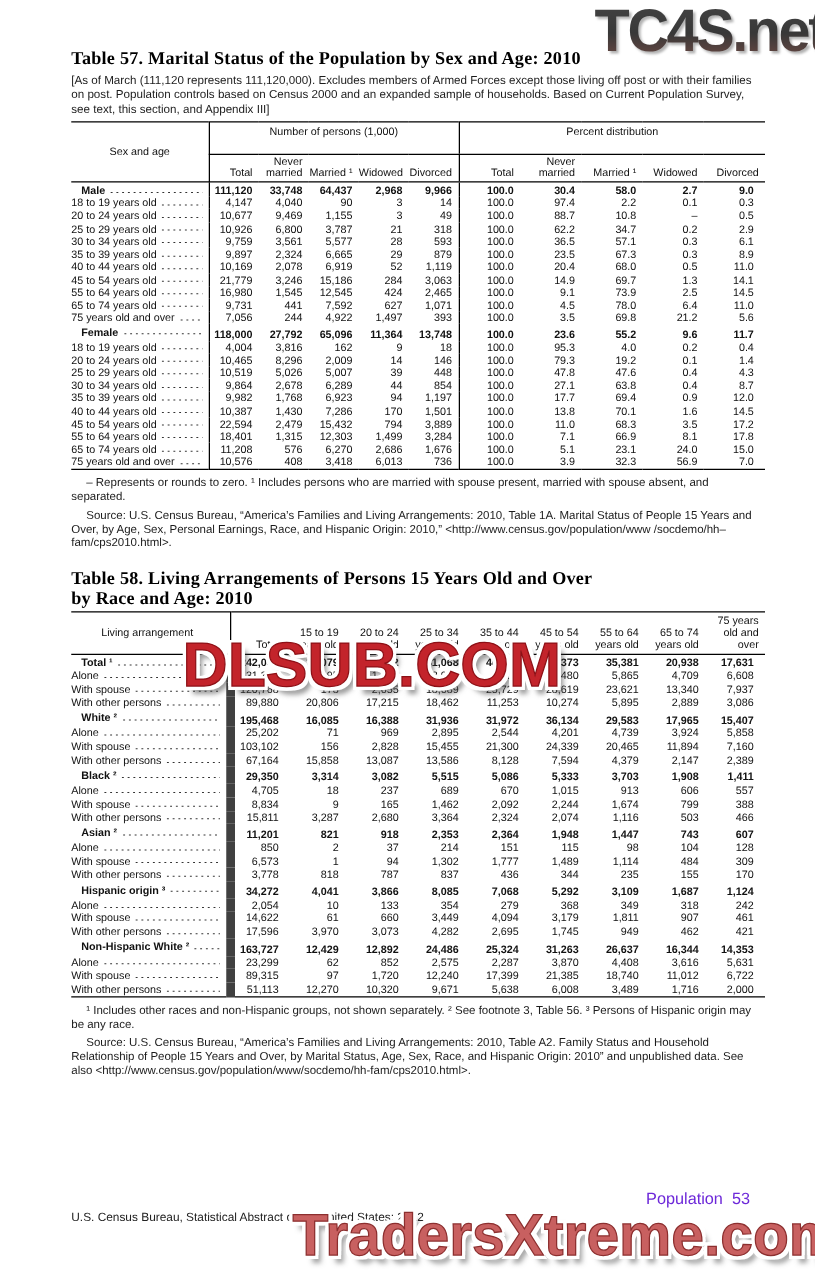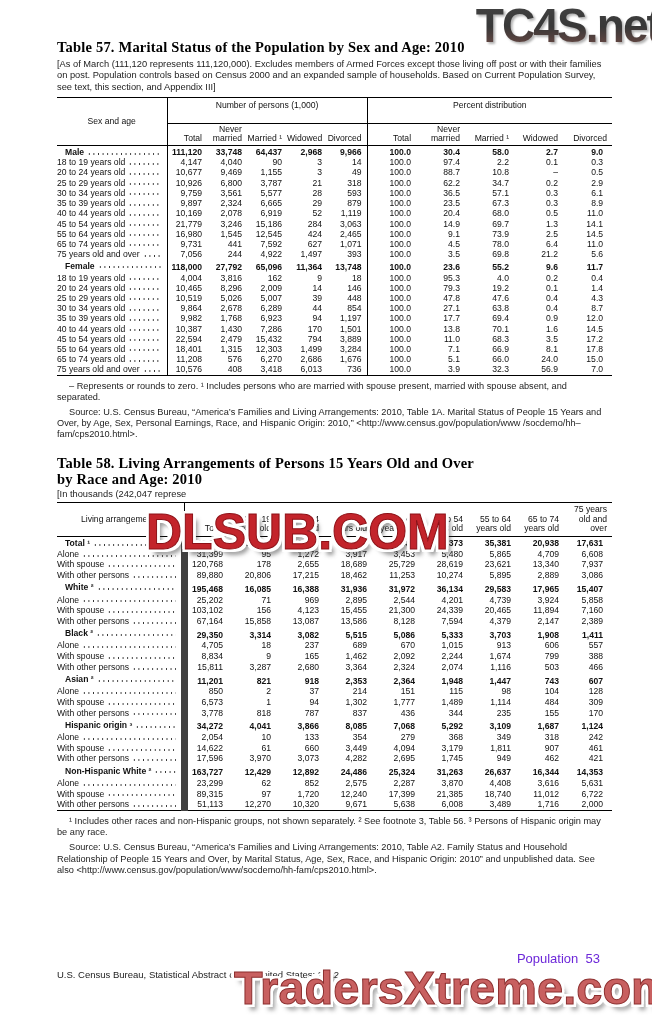--- a/index.html
+++ b/index.html
@@ -511,21 +511,21 @@
                 <span class="lead"></span>
               </div>
             </td>
             <td>11,208</td>
             <td>576</td>
             <td>6,270</td>
             <td>2,686</td>
             <td>1,676</td>
             <td class="pstart">100.0</td>
             <td>5.1</td>
-            <td>66.0</td>
+            <td>23.1</td>
             <td>24.0</td>
             <td>15.0</td>
           </tr>
           <tr>
             <td class="stub">
               <div class="sf">
                 <span class="lbl">75 years old and over</span>
                 <span class="lead"></span>
               </div>
             </td>
@@ -543,21 +543,20 @@
         </tbody>
     </table>
 
     <p class="fnote first">– Represents or rounds to zero. ¹ Includes persons who are married with spouse present, married with spouse absent, and separated.</p>
     <p class="fnote">Source: U.S. Census Bureau, “America’s Families and Living Arrangements: 2010, Table 1A. Marital Status of People 15 Years and Over, by Age, Sex, Personal Earnings, Race, and Hispanic Origin: 2010,” &lt;http://www.census.gov/population/www /socdemo/hh–fam/cps2010.html&gt;.</p>
   </div>
 
   <div class="sec sec58">
     <h1 class="ttl"><span>Table 58. Living Arrangements of Persons 15 Years Old and Over</span><br>
       <span>by Race and Age: 2010</span></h1>
-    <p class="headnote" style="margin-top:2px">[In thousands (242,047 represe</p>
 
     <table class="tbl t58tbl" style="margin-top:2px">
       <colgroup>
         <col style="width:127px">
           <col style="width:44px">
         <col style="width:48px">
           <col style="width:48px">
           <col style="width:48px">
           <col style="width:48px">
         <col style="width:48px">
@@ -684,21 +683,21 @@
           </tr>
           <tr>
             <td class="stub">
               <div class="sf">
                 <span class="lbl">With spouse</span>
                 <span class="lead"></span>
               </div>
             </td>
             <td>103,102</td>
             <td>156</td>
-            <td>4,123</td>
+            <td>2,828</td>
             <td>15,455</td>
             <td>21,300</td>
             <td>24,339</td>
             <td>20,465</td>
             <td>11,894</td>
             <td>7,160</td>
           </tr>
           <tr>
             <td class="stub">
               <div class="sf">

